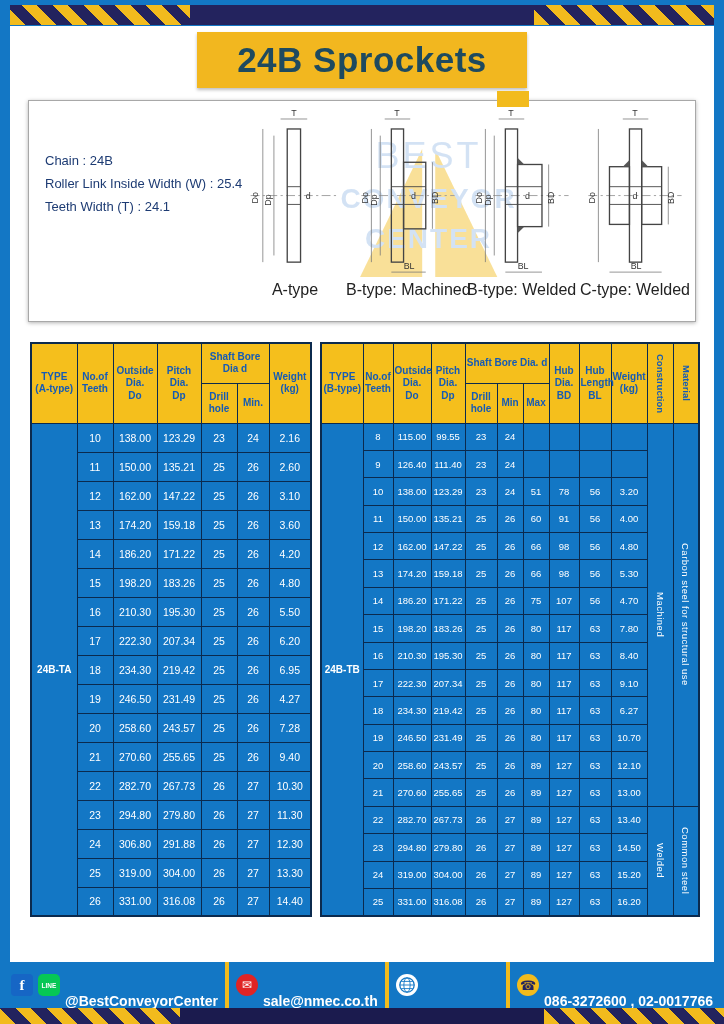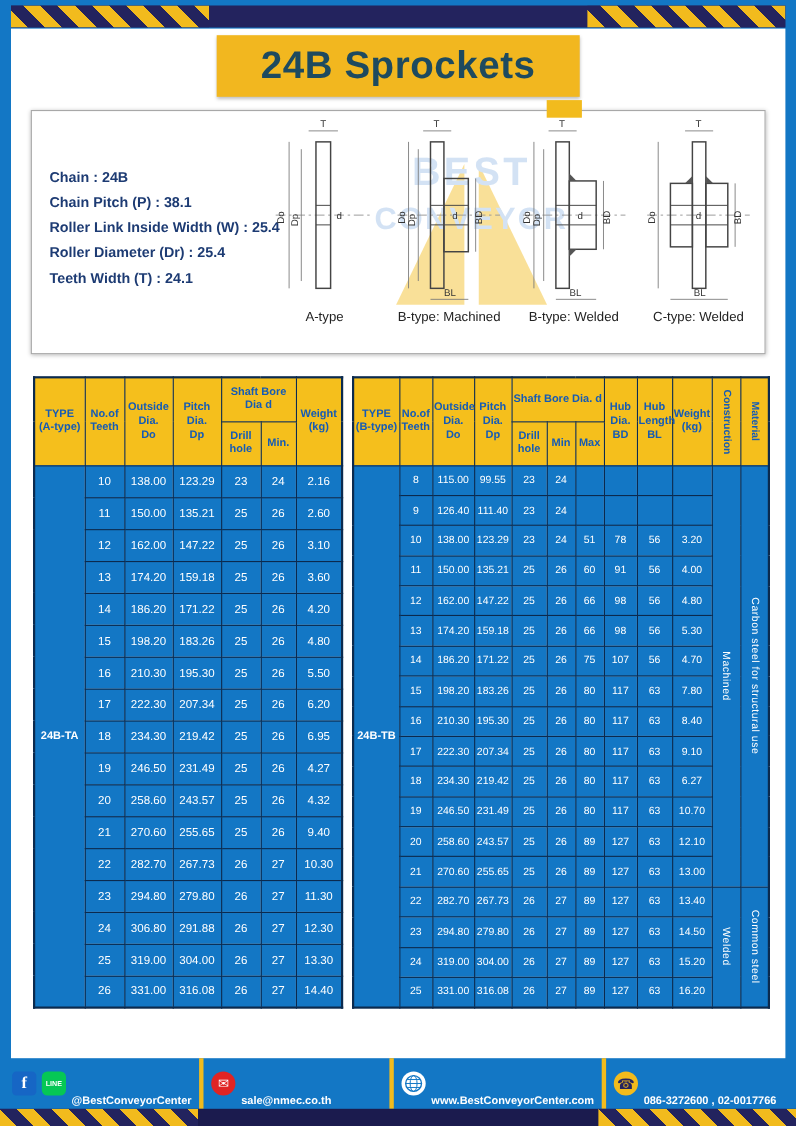--- a/index.html
+++ b/index.html
@@ -16,33 +16,33 @@
 
   .banner { position:absolute; top:32px; left:50%; transform:translateX(-50%);
             width:330px; height:56px; background:#f2b71f; display:flex; align-items:center;
             justify-content:center; font-size:35px; font-weight:bold; color:#1e4a5f;
             letter-spacing:.5px; box-shadow:0 2px 3px rgba(0,0,0,.25); }
 
   .info-panel { position:absolute; left:28px; top:100px; width:668px; height:222px;
                 background:#fff; border:1px solid #a8a8a8; box-shadow:0 1px 4px rgba(0,0,0,.3); }
   .tab-accent { position:absolute; top:-10px; left:468px; width:32px; height:16px; background:#f2bb1d; }
   .specs { position:absolute; left:16px; top:48px; }
-  .spec-line { font-size:13px; font-weight:bold; color:#1d3b73; line-height:23px; white-space:pre; }
+  .spec-line { font-size:13px; font-weight:normal; color:#1d3b73; line-height:23px; white-space:pre; }
 
   .watermark { position:absolute; left:292px; top:32px; width:215px; height:160px;
                text-align:center; opacity:.45; }
   .wm-mark { position:absolute; left:12%; top:0; width:76%; height:100%; }
-  .wm-l1 { position:relative; font-size:36px; font-weight:bold; color:#9fc0e8; letter-spacing:3px; line-height:46px; }
+  .wm-l1 { position:relative; font-size:36px; font-weight:normal; color:#9fc0e8; letter-spacing:3px; line-height:46px; }
   .wm-l2 { position:relative; font-size:28px; font-weight:bold; color:#9fc0e8; letter-spacing:2px; line-height:40px; }
 
   .diagram-row { position:absolute; left:212px; right:6px; top:8px; bottom:2px;
                  display:flex; justify-content:space-between; }
   .diagram { display:flex; flex-direction:column; align-items:center; width:108px; }
   .diagram svg { width:100%; height:172px; }
-  .dlabel { font-size:12px; color:#222; padding-bottom:3px; white-space:nowrap;text-align:center; }
+  .dlabel { font-size:16px; color:#222; padding-bottom:3px; white-space:nowrap;text-align:center; }
   svg .cl { stroke:#999; stroke-width:.8; stroke-dasharray:8 3 2 3; fill:none; }
   svg .pl { fill:none; stroke:#444; stroke-width:1.2; }
   svg .ln { stroke:#444; stroke-width:.8; }
   svg .dim { stroke:#777; stroke-width:.7; }
   svg .dt { font-size:8px; fill:#333; text-anchor:middle; font-family:"Liberation Sans",sans-serif; }
   svg .weld { fill:#555; }
 
   .tables { position:absolute; left:30px; top:342px; display:flex; gap:8px; }
   table.spk { border-collapse:collapse; table-layout:fixed; border:2px solid #0b2a4e; }
   .spk th { background:#f5bf1c; color:#155bb5; font-weight:bold; font-size:10px; line-height:1.25;
@@ -54,21 +54,21 @@
   .ta { width:280px; } .ta td { height:29px; font-size:10.5px; }
   .tb { width:378px; } .tb td { height:27px; font-size:9.5px; }
   .spk .type-cell { font-size:10px; font-weight:bold; }
   .spk .vert { writing-mode:vertical-rl; font-size:9.5px; letter-spacing:.5px; padding:4px 0; }
   .spk th.vert-h { writing-mode:vertical-rl; font-size:9.5px; padding:4px 0; }
 
   .footer { position:absolute; left:0; right:0; bottom:16px; height:46px; display:flex;
             align-items:center; padding:0 4px; }
   .fsec { display:flex; align-items:center; gap:5px; padding:0 7px; height:100%; flex:1; }
   .fsep { width:4px; height:100%; background:#f2bb1d; flex:0 0 auto; }
-  .ftext { color:#fff; font-weight:bold; font-size:10px; white-space:nowrap;margin-top:32px; }
+  .ftext { color:#fff; font-weight:bold; font-size:14px; white-space:nowrap;margin-top:32px; }
   .icon { width:22px; height:22px; border-radius:50%; display:flex; align-items:center;
           justify-content:center; flex:0 0 auto; }
   .fb   { background:#1666c5; color:#fff; border-radius:4px; font-weight:bold; font-size:15px;
           font-family:"Liberation Serif", serif; }
   .line-ic { background:#06c755; color:#fff; border-radius:5px; font-size:6.5px; font-weight:bold; }
   .mail { background:#e02424; color:#fff; font-size:12px; }
   .globe { background:#fff; }
   .globe svg { width:18px; height:18px; }
   .phone { background:#f2bb1d; color:#23235e; font-size:13px; }
 </style>
@@ -88,27 +88,26 @@
   <div class="info-panel">
     <div class="tab-accent"></div>
 
     <div class="watermark">
       <svg class="wm-mark" viewBox="0 0 100 40" preserveAspectRatio="none">
         <polygon points="8,36 46,4 46,36" fill="#f2bb1d"></polygon>
         <polygon points="54,36 54,4 92,36" fill="#f2bb1d"></polygon>
       </svg>
       <div class="wm-l1">BEST</div>
       <div class="wm-l2">CONVEYOR</div>
+      <div class="wm-l2">CENTER</div>
     </div>
 
     <div class="specs">
       <div class="spec-line">Chain : 24B</div>
-      <div class="spec-line">Chain Pitch (P) : 38.1</div>
       <div class="spec-line">Roller Link Inside Width (W) : 25.4</div>
-      <div class="spec-line">Roller Diameter (Dr) : 25.4</div>
       <div class="spec-line">Teeth Width (T) : 24.1</div>
     </div>
 
     <div class="diagram-row">
 
       <div class="diagram">
         <svg viewBox="0 0 90 155">
           <line class="cl" x1="5" y1="78" x2="85" y2="78"></line>
           <rect class="pl" x="38" y="18" width="12" height="120"></rect>
           <line class="ln" x1="38" y1="70" x2="50" y2="70"></line>
@@ -309,21 +308,21 @@
             <td>25</td>
             <td>26</td>
             <td>4.27</td>
           </tr>
           <tr>
             <td>20</td>
             <td>258.60</td>
             <td>243.57</td>
             <td>25</td>
             <td>26</td>
-            <td>4.32</td>
+            <td>7.28</td>
           </tr>
           <tr>
             <td>21</td>
             <td>270.60</td>
             <td>255.65</td>
             <td>25</td>
             <td>26</td>
             <td>9.40</td>
           </tr>
           <tr>
@@ -638,21 +637,20 @@
     <div class="fsec">
       <span class="icon globe">
         <svg viewBox="0 0 20 20">
           <circle cx="10" cy="10" r="8" fill="#fff" stroke="#1377c5" stroke-width="1.4"></circle>
           <ellipse cx="10" cy="10" rx="3.5" ry="8" fill="none" stroke="#1377c5" stroke-width="1"></ellipse>
           <line x1="2" y1="10" x2="18" y2="10" stroke="#1377c5" stroke-width="1"></line>
           <line x1="3.5" y1="6" x2="16.5" y2="6" stroke="#1377c5" stroke-width="1"></line>
           <line x1="3.5" y1="14" x2="16.5" y2="14" stroke="#1377c5" stroke-width="1"></line>
         </svg>
       </span>
-      <span class="ftext">www.BestConveyorCenter.com</span>
     </div>
     <div class="fsep"></div>
     <div class="fsec">
       <span class="icon phone">☎</span>
       <span class="ftext">086-3272600 , 02-0017766</span>
     </div>
   </div>
 
   <div class="bar bottom">
     <div class="hz l"></div>

